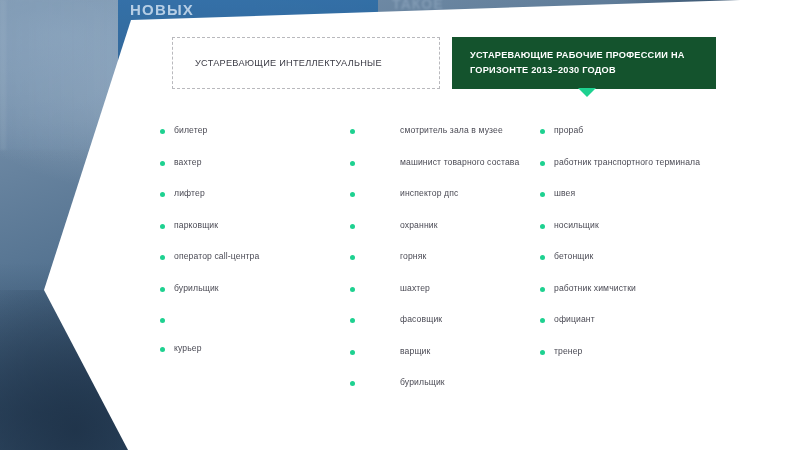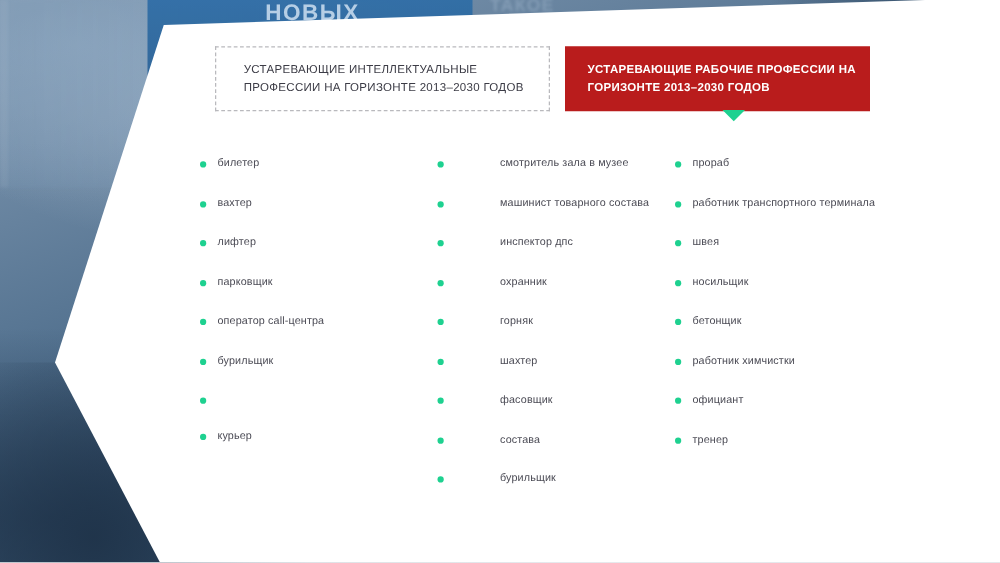--- a/index.html
+++ b/index.html
@@ -44,24 +44,24 @@
     background: linear-gradient(180deg, #2f6ea8, #2a6296);
     opacity: .92;
     filter: blur(0.3px);
   }
   .bg-band-text {
     position: absolute;
     left: 130px;
     width: 240px;
     color: rgba(215,230,245,0.80);
     font-weight: 700;
-    font-size: 18px;
+    font-size: 15px;
     letter-spacing: 1.2px;
     line-height: 20px;
-    text-align: center;
+    text-align: left;
     filter: blur(0.4px);
     white-space: nowrap;
   }
   .bg-band-text.l1 { top: 0px; }
   .bg-band-text.l2 { top: 19px; }
   .bg-faint-word {
     position: absolute;
     left: 392px; top: -4px;
     color: rgba(190,210,230,0.30);
     font-weight: 700;
@@ -115,22 +115,22 @@
     color: #3c3c46;
     font-size: 9.2px;
     line-height: 15px;
     letter-spacing: .25px;
     font-weight: 400;
   }
 
   .hdr-green {
     position: absolute;
     left: 452px; top: 37px;
-    width: 244px; height: 52px;
-    background: #b91c1c;
+    width: 264px; height: 52px;
+    background: #14532d;
     display: flex;
     align-items: center;
   }
   .hdr-green .txt {
     padding: 0 0 0 18px;
     color: #ffffff;
     font-size: 9.2px;
     line-height: 15px;
     letter-spacing: .25px;
     font-weight: 700;
@@ -190,21 +190,20 @@
     <div class="bg-band-text l1">НОВЫХ</div>
     <div class="bg-band-text l2">ПРОФЕССИЙ</div>
     <div class="bg-faint-word">ТАКОЕ</div>
   </div>
 
   <div class="card"></div>
 
   <div class="hdr-dashed">
     <div class="txt">
       <div>УСТАРЕВАЮЩИЕ ИНТЕЛЛЕКТУАЛЬНЫЕ</div>
-      <div>ПРОФЕССИИ НА ГОРИЗОНТЕ 2013–2030 ГОДОВ</div>
     </div>
   </div>
 
   <div class="hdr-green">
     <div class="txt">
       <div>УСТАРЕВАЮЩИЕ РАБОЧИЕ ПРОФЕССИИ НА</div>
       <div>ГОРИЗОНТЕ 2013–2030 ГОДОВ</div>
     </div>
   </div>
   <div class="hdr-green-arrow"></div>
@@ -269,21 +268,21 @@
       <div class="item">
           <span class="bullet"></span>
           <span class="label">шахтер</span>
         </div>
       <div class="item">
           <span class="bullet"></span>
           <span class="label">фасовщик</span>
         </div>
       <div class="item">
           <span class="bullet"></span>
-          <span class="label">состава</span>
+          <span class="label">варщик</span>
         </div>
       <div class="item">
           <span class="bullet"></span>
           <span class="label">бурильщик</span>
         </div>
     </div>
 
     <div class="col c3">
       <div class="item">
           <span class="bullet"></span>

